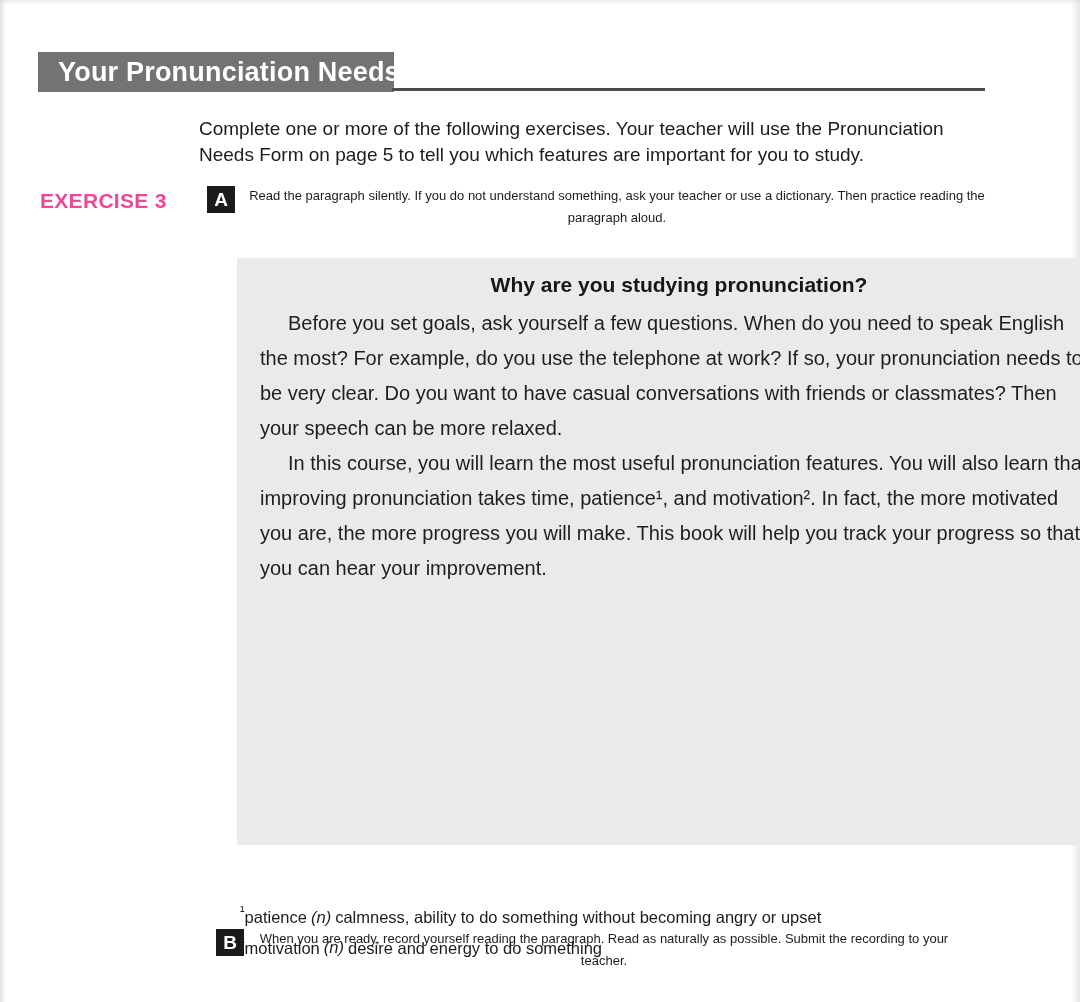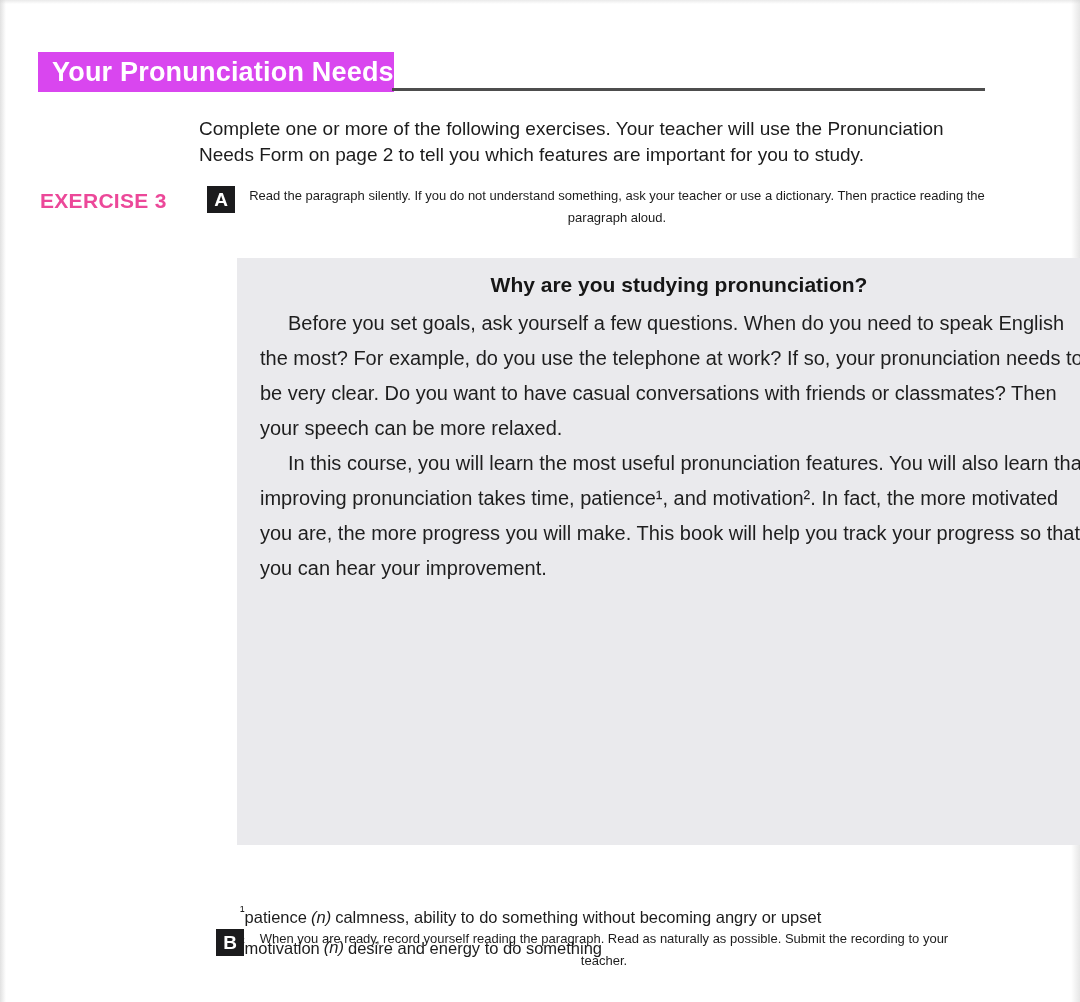--- a/index.html
+++ b/index.html
@@ -26,25 +26,25 @@
   .scan-edge-right {
     position: absolute; right: 0; top: 0; width: 9px; height: 100%;
     background: linear-gradient(to left, #cfcfcf, rgba(255,255,255,0));
     opacity: .5;
   }
 
   
   .banner {
     position: absolute; left: 38px; top: 52px;
     width: 356px; height: 40px;
-    background: #d946ef;
+    background: #737373;
     color: #ffffff;
     font-size: 27px; font-weight: bold;
     line-height: 40px;
-    padding-left: 14px;
+    padding-left: 20px;
     letter-spacing: 0.2px;
     white-space: nowrap;
   }
   .header-rule {
     position: absolute; left: 392px; top: 88px;
     width: 593px; height: 3px;
     background: #4d4d4d;
   }
 
   
@@ -118,21 +118,21 @@
 </head>
 <body>
 
 <div class="scan-edge-left"></div>
 <div class="scan-edge-top"></div>
 <div class="scan-edge-right"></div>
 
 <div class="banner">Your Pronunciation Needs</div>
 <div class="header-rule"></div>
 
-<div class="intro">Complete one or more of the following exercises. Your teacher will use the Pronunciation Needs Form on page 2 to tell you which features are important for you to study.</div>
+<div class="intro">Complete one or more of the following exercises. Your teacher will use the Pronunciation Needs Form on page 5 to tell you which features are important for you to study.</div>
 
 <div class="exercise-label">EXERCISE 3</div>
 
 <div class="step-marker marker-a">A</div>
 <div class="step-text step-a-text">Read the paragraph silently. If you do not understand something, ask your teacher or use a dictionary. Then practice reading the paragraph aloud.</div>
 
 <div class="passage-box">
   <div class="passage-title">Why are you studying pronunciation?</div>
   <div class="passage-body">
     <p>Before you set goals, ask yourself a few questions. When do you need to speak English the most? For example, do you use the telephone at work? If so, your pronunciation needs to be very clear. Do you want to have casual conversations with friends or classmates? Then your speech can be more relaxed.</p>

